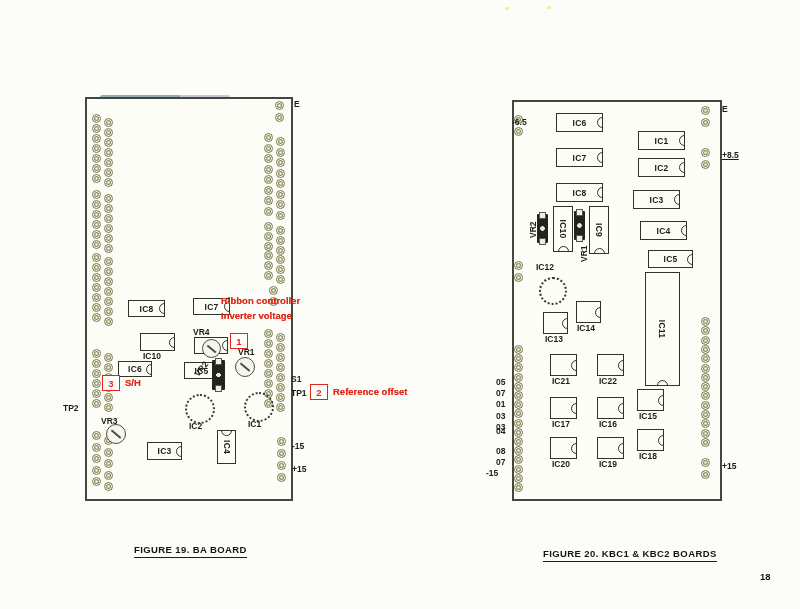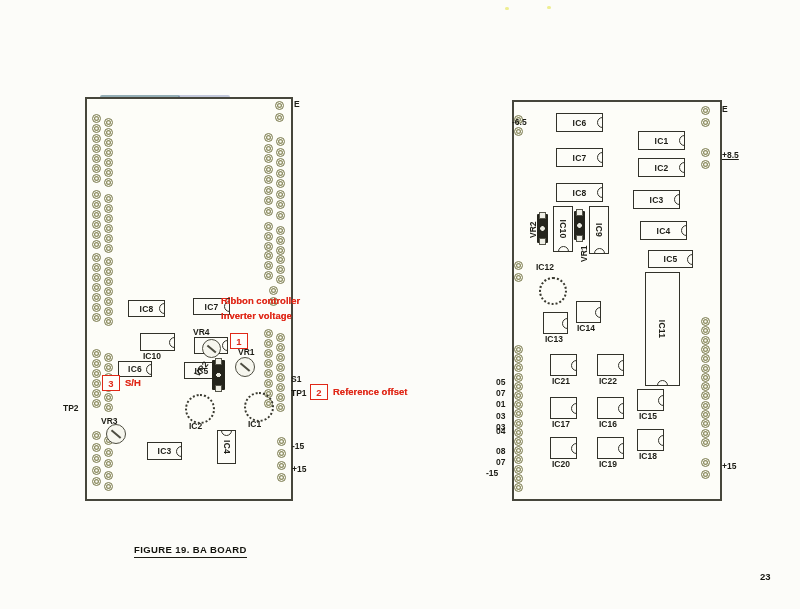--- a/index.html
+++ b/index.html
@@ -60,21 +60,22 @@
       <line x1="579" y1="404" x2="525" y2="404" stroke="#e02818" stroke-width="1.7" opacity="0.9"></line>
       <polygon points="525,404 531.3916225821862,401.145676828583 531.3916225821862,406.854323171417" fill="#e02818"></polygon>
       <circle cx="518" cy="404" r="4.6" fill="#e02818" stroke="#8f100a" stroke-width="1"></circle>
     </svg>
   <div class="smudge" style="left:100px;top:95px;width:80px;height:5px;background:rgba(23,80,100,.45);"></div>
   <div class="smudge" style="left:178px;top:95px;width:52px;height:4px;background:rgba(60,80,150,.30);"></div>
   <div class="smudge" style="left:505px;top:7px;width:4px;height:3px;background:rgba(225,225,60,.55);"></div>
   <div class="smudge" style="left:547px;top:6px;width:4px;height:3px;background:rgba(225,225,60,.55);"></div>
 
   <div class="caption" style="left:134px;top:544px;">FIGURE 19. BA BOARD</div>
-  <div class="pagenum" style="left:760px;top:571px;">23</div>
+  <div class="caption" style="left:543px;top:548px;">FIGURE 20. KBC1 &amp; KBC2 BOARDS</div>
+  <div class="pagenum" style="left:760px;top:571px;">18</div>
 <div class="board" style="left: 85px; top: 97px; width: 204px; height: 400px;"></div>
     <div class="pad" style="left: 92px; top: 114px;"></div>
     <div class="pad" style="left: 104px; top: 118px;"></div>
     <div class="pad" style="left: 92px; top: 124px;"></div>
     <div class="pad" style="left: 104px; top: 128px;"></div>
     <div class="pad" style="left: 92px; top: 134px;"></div>
     <div class="pad" style="left: 104px; top: 138px;"></div>
     <div class="pad" style="left: 92px; top: 144px;"></div>
     <div class="pad" style="left: 104px; top: 148px;"></div>
     <div class="pad" style="left: 92px; top: 154px;"></div>

